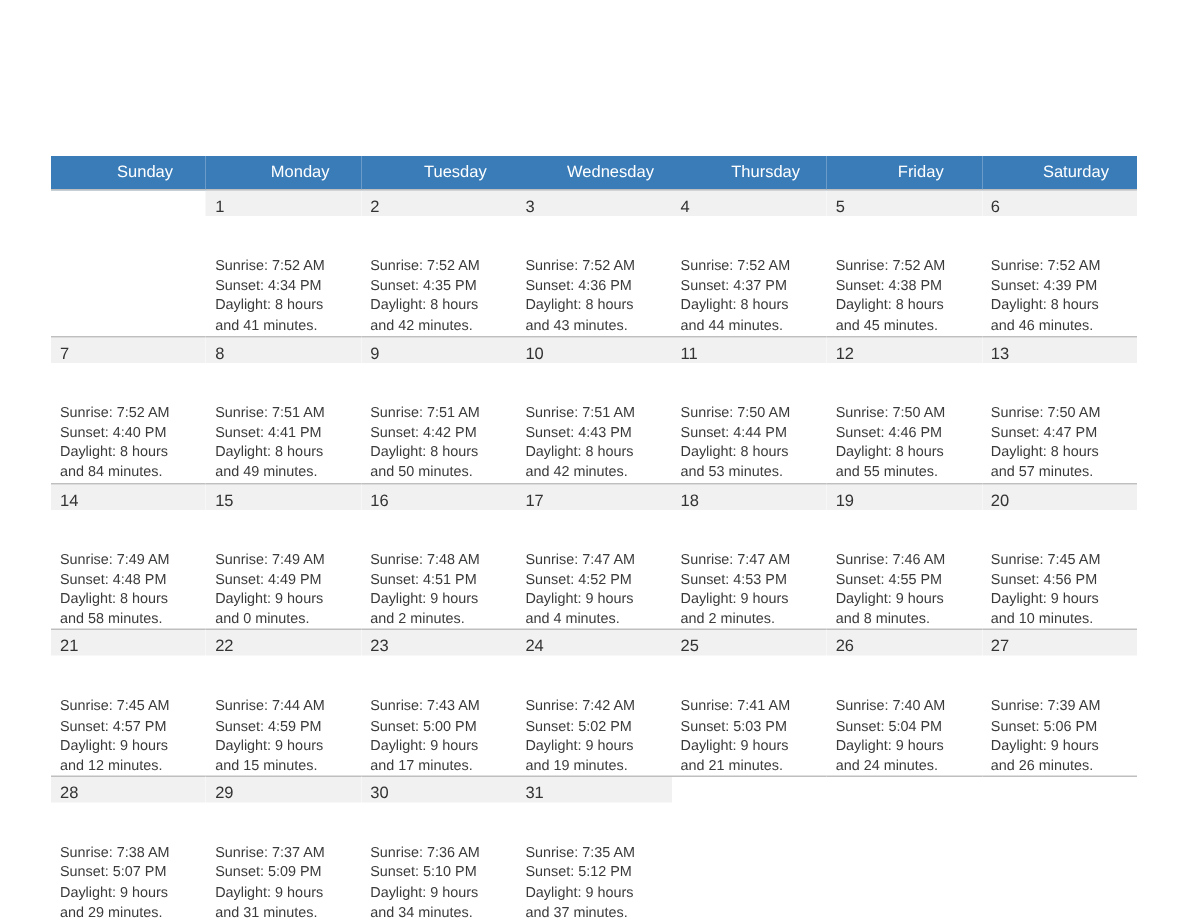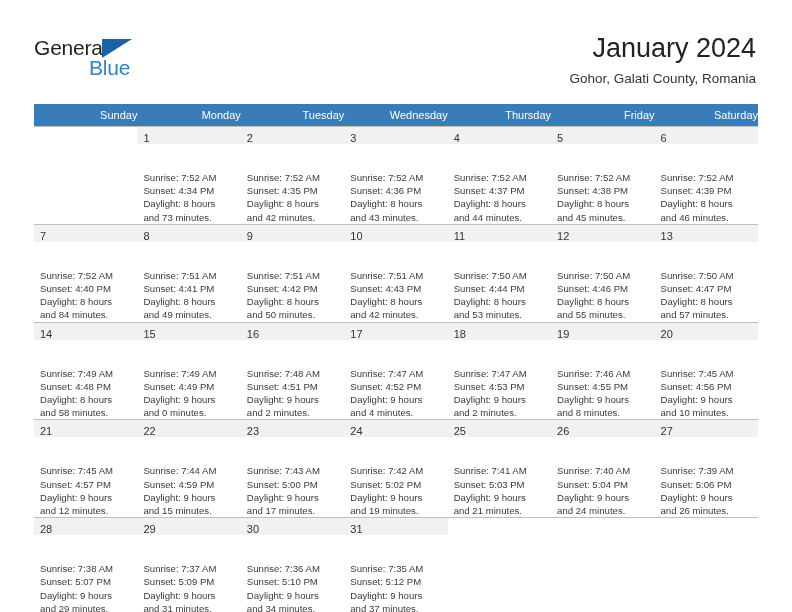--- a/index.html
+++ b/index.html
@@ -76,21 +76,21 @@
     left: 34px; top: 104px;
     width: 724px;
     border-collapse: collapse;
     table-layout: fixed;
   }
   .calendar th {
     background: #3a7cb8;
     color: #ffffff;
     font-size: 11px;
     font-weight: normal;
-    text-align: right;
+    text-align: center;
     padding: 5px 0 5px 22px;
     height: 21px;
     border: none;
   }
   .calendar td {
     vertical-align: top;
     padding: 0;
     border-top: 1px solid #bfbfbf;
     height: 89px;
     background: #ffffff;
@@ -115,34 +115,20 @@
     line-height: 13.2px;
     white-space: nowrap;
   }
   td.empty .daynum-bar { background: transparent; }
 </style>
 </head>
 <body>
 
 <div id="page">
 
-  <div class="header">
-
-    <div class="logo">
-      <span class="logo-general">General</span>
-      <span class="logo-tri"></span>
-      <span class="logo-blue">Blue</span>
-    </div>
-
-    <div class="title-wrap">
-      <div class="cal-title">January 2024</div>
-      <div class="cal-subtitle">Gohor, Galati County, Romania</div>
-    </div>
-
-  </div>
 
   <table class="calendar">
     <thead>
       <tr id="weekday-row">
           <th>Sunday</th>
           <th>Monday</th>
           <th>Tuesday</th>
           <th>Wednesday</th>
           <th>Thursday</th>
           <th>Friday</th>
@@ -154,21 +140,21 @@
           <td class="empty">
             <div class="daynum-bar"><span class="daynum"></span></div>
             <div class="cell-body"></div>
           </td>
           <td class="">
             <div class="daynum-bar"><span class="daynum">1</span></div>
             <div class="cell-body">
               <div class="cell-line">Sunrise: 7:52 AM</div>
               <div class="cell-line">Sunset: 4:34 PM</div>
               <div class="cell-line">Daylight: 8 hours</div>
-              <div class="cell-line">and 73 minutes.</div>
+              <div class="cell-line">and 41 minutes.</div>
             </div>
           </td>
           <td class="">
             <div class="daynum-bar"><span class="daynum">2</span></div>
             <div class="cell-body">
               <div class="cell-line">Sunrise: 7:52 AM</div>
               <div class="cell-line">Sunset: 4:35 PM</div>
               <div class="cell-line">Daylight: 8 hours</div>
               <div class="cell-line">and 42 minutes.</div>
             </div>

